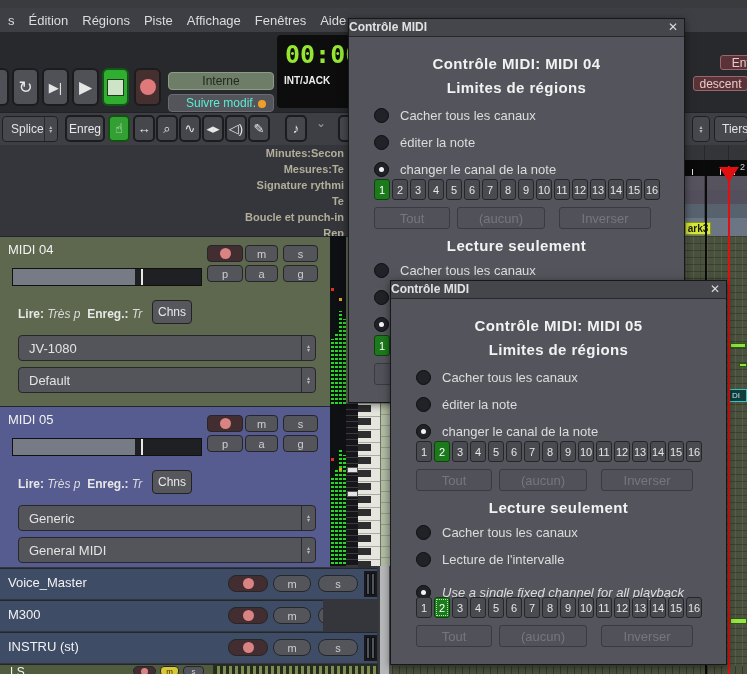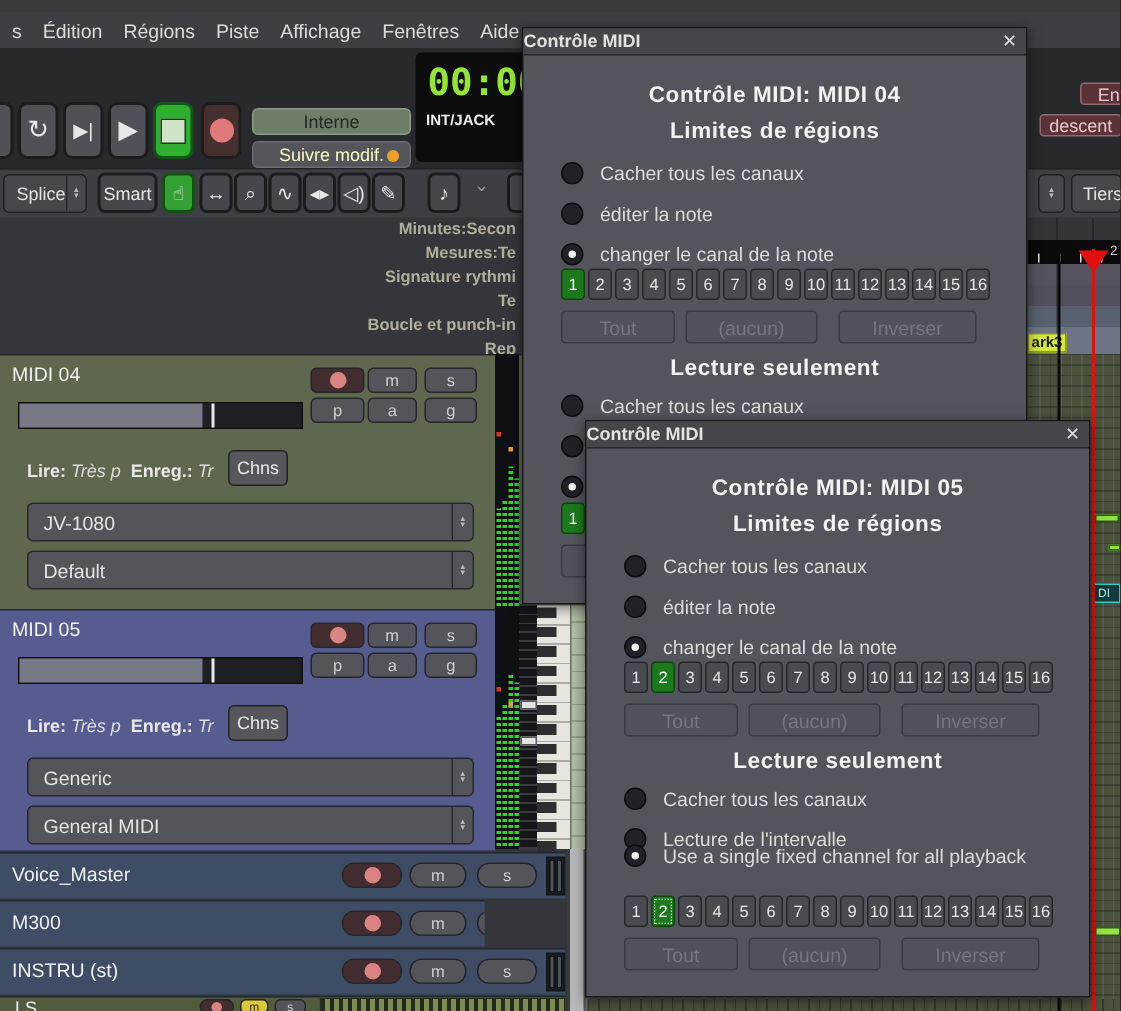--- a/index.html
+++ b/index.html
@@ -18,21 +18,21 @@
   .tbtn.stop{background:#2fae2f;border-color:#14561a;}
   .tbtn.stop .sq{width:15px;height:15px;background:#cfe3c6;border:1px solid #1e3a1e;}
   .tbtn.rec{background:#45302f;border-color:#1c1c1f;}
   .tbtn.rec .dot{width:16px;height:16px;border-radius:50%;background:#e07a7a;}
   .ressort{left:0;top:80px;width:163px;height:22px;background:#050505;border-radius:0 4px 4px 0;}
   .ressort .chk{position:absolute;left:11px;top:3px;width:13px;height:13px;background:#0a0a0a;border:2px solid #5f9a1c;}
   .ressort .lbl{position:absolute;right:5px;top:2px;font-size:14px;color:#ececec;}
   .syncbtn{position:absolute;left:168px;width:106px;height:18px;border-radius:4px;font-size:12px;
     display:flex;align-items:center;justify-content:center;box-sizing:border-box;}
   .syncbtn.interne{top:40px;background:#6d7d68;border:1px solid #8d9c87;color:#222a20;}
-  .syncbtn.gray{background:#53555b;border:1px solid #6a6c72;color:#fef9c3;}
+  .syncbtn.gray{background:#53555b;border:1px solid #6a6c72;color:#5eead4;}
   .led{position:absolute;right:7px;top:5px;width:8px;height:8px;border-radius:50%;}
   .clock{left:277px;top:35px;width:71px;height:73px;background:#0d0d0d;border-radius:4px 0 0 4px;overflow:hidden;}
   .clock .digits{position:absolute;left:8px;top:5px;font-family:"DejaVu Sans Mono",monospace;font-weight:bold;
     font-size:25px;color:#94e632;white-space:nowrap;}
   .clock .mode{position:absolute;left:7px;top:40px;font-size:10px;font-weight:bold;color:#ededed;}
   .io-btn{position:absolute;height:15px;background:#5a3237;border:1px solid #97686c;border-radius:3px;
     color:#e9caca;font-size:12px;display:flex;align-items:center;justify-content:center;box-sizing:border-box;}
   
   .toolbar{left:0;top:112px;width:747px;height:33px;background:#3e3f44;border-top:1px solid #222226;}
   .combo-sm{position:absolute;background:#47484d;border:1px solid #202024;border-radius:4px;color:#e2e2e2;
@@ -174,21 +174,21 @@
     </div>
     <div class="io-btn" style="left:720px;top:23px;width:59px;">Entrée</div>
     <div class="io-btn" style="left:693px;top:44px;width:55px;">descent</div>
   </div>
 
   <div class="abs toolbar"></div>
   <div class="combo-sm" style="left:2px;top:116px;width:56px;height:26px;padding-left:8px;">
     <span>Splice</span>
     <span class="stepper">▴<br>▾</span>
   </div>
-  <div class="smart">Smart</div>
+  <div class="smart">Enreg</div>
   <div id="tools">
       <div class="tool active" style="left: 108px;">☝</div>
       <div class="tool" style="left: 133px;">↔</div>
       <div class="tool" style="left: 156px;">⌕</div>
       <div class="tool" style="left: 179px;">∿</div>
       <div class="tool" style="left: 202px;">◂▸</div>
       <div class="tool" style="left: 225px;">◁)</div>
       <div class="tool" style="left: 248px;">✎</div>
       <div class="tool" style="left: 285px;">♪</div>
     </div>
@@ -482,21 +482,21 @@
         </div>
         <div class="dlg-h1" style="top: 218px;">Lecture seulement</div>
         <div class="radio-row" style="top: 243px;">
           <div class="radio"></div>
           <div class="radio-label">Cacher tous les canaux</div>
         </div>
         <div class="radio-row" style="top: 270px;">
           <div class="radio"></div>
           <div class="radio-label">Lecture de l'intervalle</div>
         </div>
-        <div class="radio-row" style="top: 281px;">
+        <div class="radio-row" style="top: 303px; font-style: italic;">
           <div class="radio sel"></div>
           <div class="radio-label">Use a single fixed channel for all playback</div>
         </div>
         <div class="ch-row" style="top: 316px;">
           <div class="ch">1</div>
           <div class="ch sel focus">2</div>
           <div class="ch">3</div>
           <div class="ch">4</div>
           <div class="ch">5</div>
           <div class="ch">6</div>

